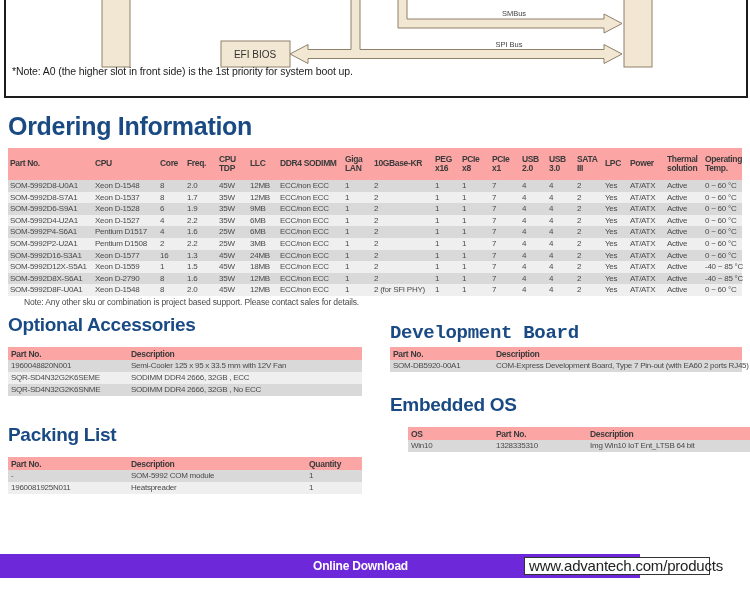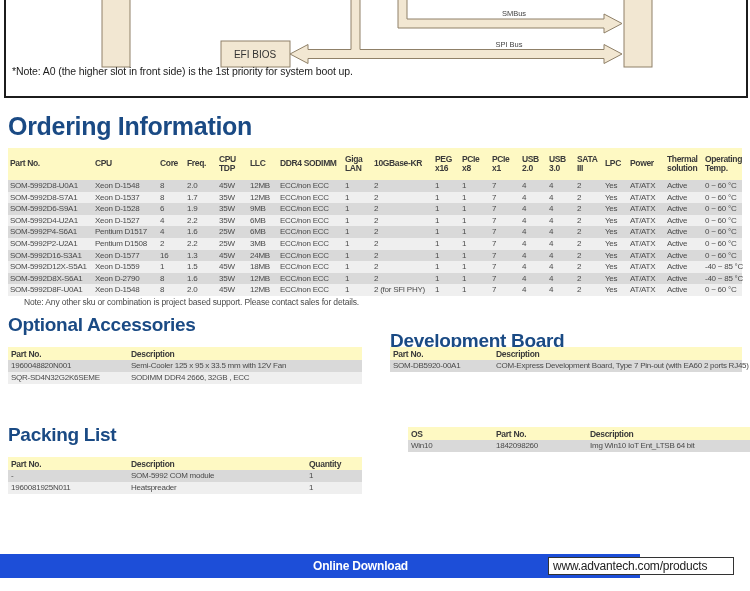--- a/index.html
+++ b/index.html
@@ -11,26 +11,26 @@
                border-left:2px solid #1c1c1c;border-right:2px solid #1c1c1c;border-bottom:2px solid #1c1c1c;
                background:#fff;}
   #diagram-box svg{position:absolute;left:0;top:0;}
   .diagram-note{position:absolute;left:6px;top:65px;font-size:10.5px;color:#1c1c1c;letter-spacing:-0.1px;}
 
   
   .sec-title{position:absolute;color:#1a4a84;font-weight:bold;letter-spacing:-0.3px;}
   #ordering-title{left:8px;top:112px;font-size:25px;}
   #oa-title{left:8px;top:314px;font-size:19px;}
   #pl-title{left:8px;top:424px;font-size:19px;}
-  #db-title{left:390px;top:330px;font-size:19px;}
+  #db-title{left:390px;top:322px;font-size:19px;font-family:Liberation Mono, monospace;}
   #eos-title{left:390px;top:394px;font-size:19px;}
 
   
   table{border-collapse:collapse;table-layout:fixed;position:absolute;}
-  th{background:#fef9c3;color:#3b3b3b;text-align:left;font-weight:bold;vertical-align:middle;}
+  th{background:#fca5a5;color:#3b3b3b;text-align:left;font-weight:bold;vertical-align:middle;}
   td{color:#4a4a4a;vertical-align:middle;white-space:nowrap;overflow:visible;}
   tbody tr:nth-child(odd) td{background:#d9d9d9;}
   tbody tr:nth-child(even) td{background:#efefef;}
 
   
   #ordering-table{left:8px;top:148px;width:734px;font-size:8px;letter-spacing:-0.25px;}
   #ordering-table th{font-size:8.5px;letter-spacing:-0.35px;padding:2px 1px 2px 2px;height:28px;line-height:1.1;}
   #ordering-table td{padding:1px 1px 1px 2px;line-height:1.2;height:9.6px;}
 
   
@@ -38,26 +38,26 @@
   .small-table th{font-size:8.5px;letter-spacing:-0.3px;padding:1.5px 3px;height:10px;}
   .small-table td{padding:1.5px 3px;height:9px;line-height:1.1;}
   #oa-table{left:8px;top:347px;width:354px;}
   #pl-table{left:8px;top:457px;width:354px;}
   #db-table{left:390px;top:347px;width:352px;}
   #eos-table{left:408px;top:427px;width:352px;}
 
   .table-note{position:absolute;left:8px;top:297px;font-size:8.5px;color:#4a4a4a;letter-spacing:-0.15px;padding-left:16px;}
 
   
-  #footer-bar{position:absolute;left:0;top:554px;width:640px;height:24px;background:#1d4ed8;}
+  #footer-bar{position:absolute;left:0;top:554px;width:640px;height:24px;background:#6d28d9;}
   #footer-label{position:absolute;right:232px;top:0;height:24px;line-height:24px;
                 color:#fff;font-weight:bold;font-size:12px;letter-spacing:-0.2px;}
   #footer-url-box{position:absolute;left:524px;top:3px;width:180px;height:16px;background:#fff;
-                  border:1px solid #333;line-height:16px;font-size:12px;color:#222;
-                  padding-left:4px;letter-spacing:-0.2px;margin-left:24px;}
+                  border:1px solid #333;line-height:16px;font-size:15px;color:#222;
+                  padding-left:4px;letter-spacing:-0.2px;}
 </style>
 </head>
 <body>
 
 <div id="page">
 
   <div id="diagram-box">
     <svg width="740" height="75" viewBox="0 0 740 75">
 
       <rect x="96" y="-2" width="28" height="69" fill="#f2e7d2" stroke="#8f8068" stroke-width="1"></rect>
@@ -354,20 +354,24 @@
       </thead>
     <tbody>
         <tr>
           <td>1960048820N001</td>
           <td>Semi-Cooler 125 x 95 x 33.5 mm with 12V Fan</td>
         </tr>
         <tr>
           <td>SQR-SD4N32G2K6SEME</td>
           <td>SODIMM DDR4 2666, 32GB , ECC</td>
         </tr>
+        <tr>
+          <td>SQR-SD4N32G2K6SNME</td>
+          <td>SODIMM DDR4 2666, 32GB , No ECC</td>
+        </tr>
       </tbody>
   </table>
 
   <div class="sec-title" id="pl-title">Packing List</div>
   <table id="pl-table" class="small-table">
     <colgroup>
         <col style="width:120px">
         <col style="width:178px">
         <col style="width:56px">
       </colgroup>
@@ -405,37 +409,38 @@
         </tr>
       </thead>
     <tbody>
         <tr>
           <td>SOM-DB5920-00A1</td>
           <td>COM-Express Development Board, Type 7 Pin-out (with EA60 2 ports RJ45)</td>
         </tr>
       </tbody>
   </table>
 
+  <div class="sec-title" id="eos-title">Embedded OS</div>
   <table id="eos-table" class="small-table">
     <colgroup>
         <col style="width:85px">
         <col style="width:94px">
         <col style="width:173px">
       </colgroup>
     <thead>
         <tr>
           <th>OS</th>
           <th>Part No.</th>
           <th>Description</th>
         </tr>
       </thead>
     <tbody>
         <tr>
           <td>Win10</td>
-          <td>1842098260</td>
+          <td>1328335310</td>
           <td>Img Win10 IoT Ent_LTSB 64 bit</td>
         </tr>
       </tbody>
   </table>
 
   <div id="footer-bar">
     <span id="footer-label">Online Download</span>
     <span id="footer-url-box">www.advantech.com/products</span>
   </div>
 

